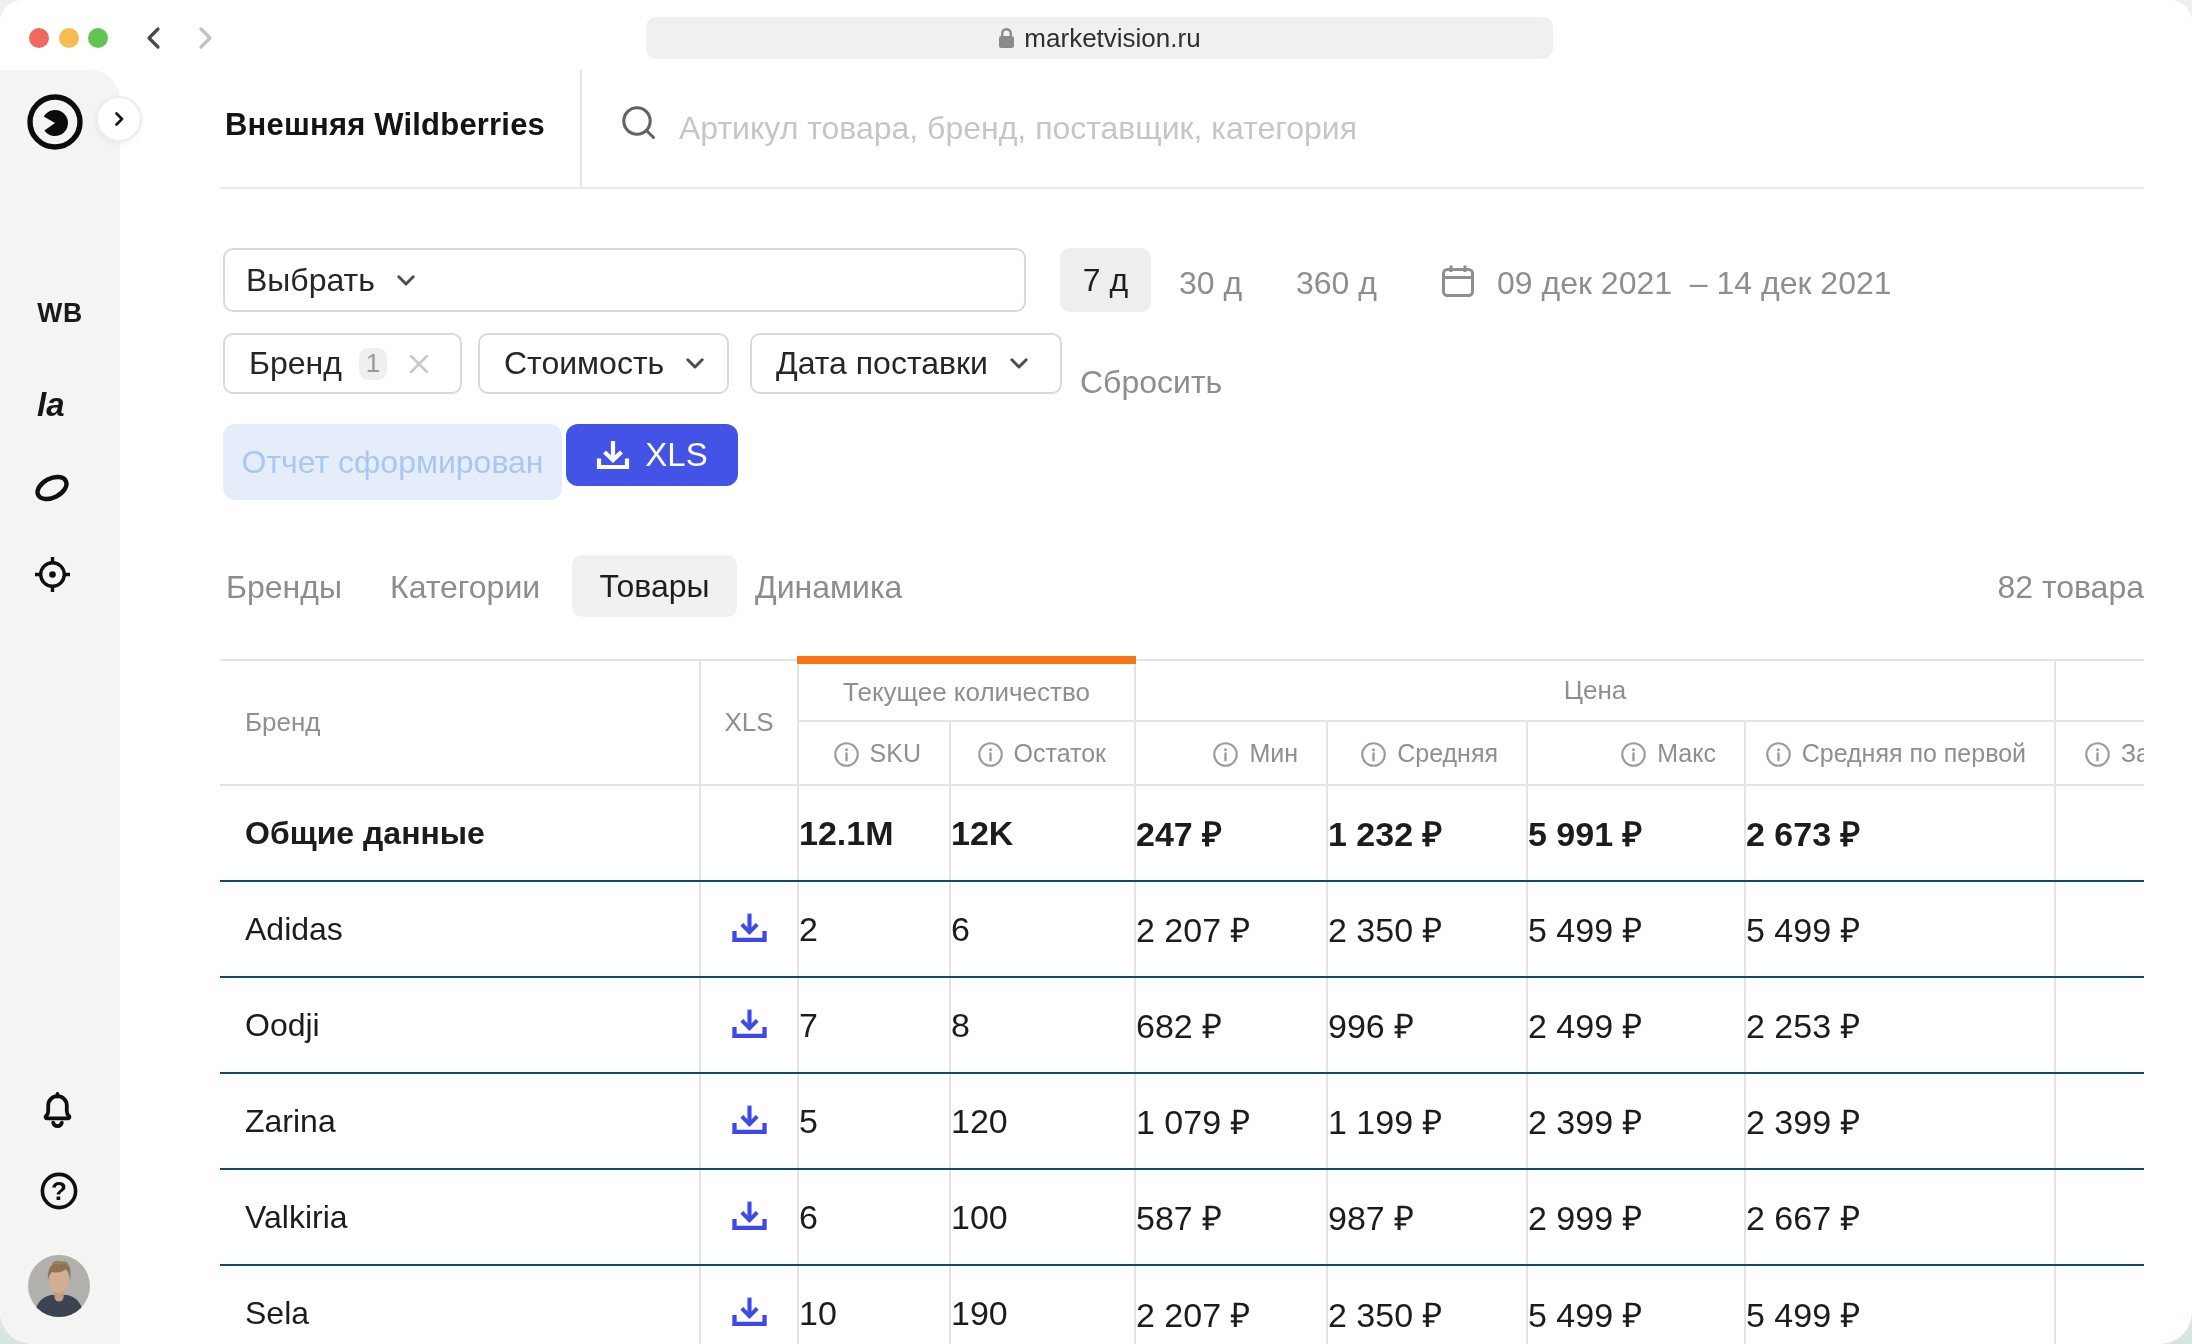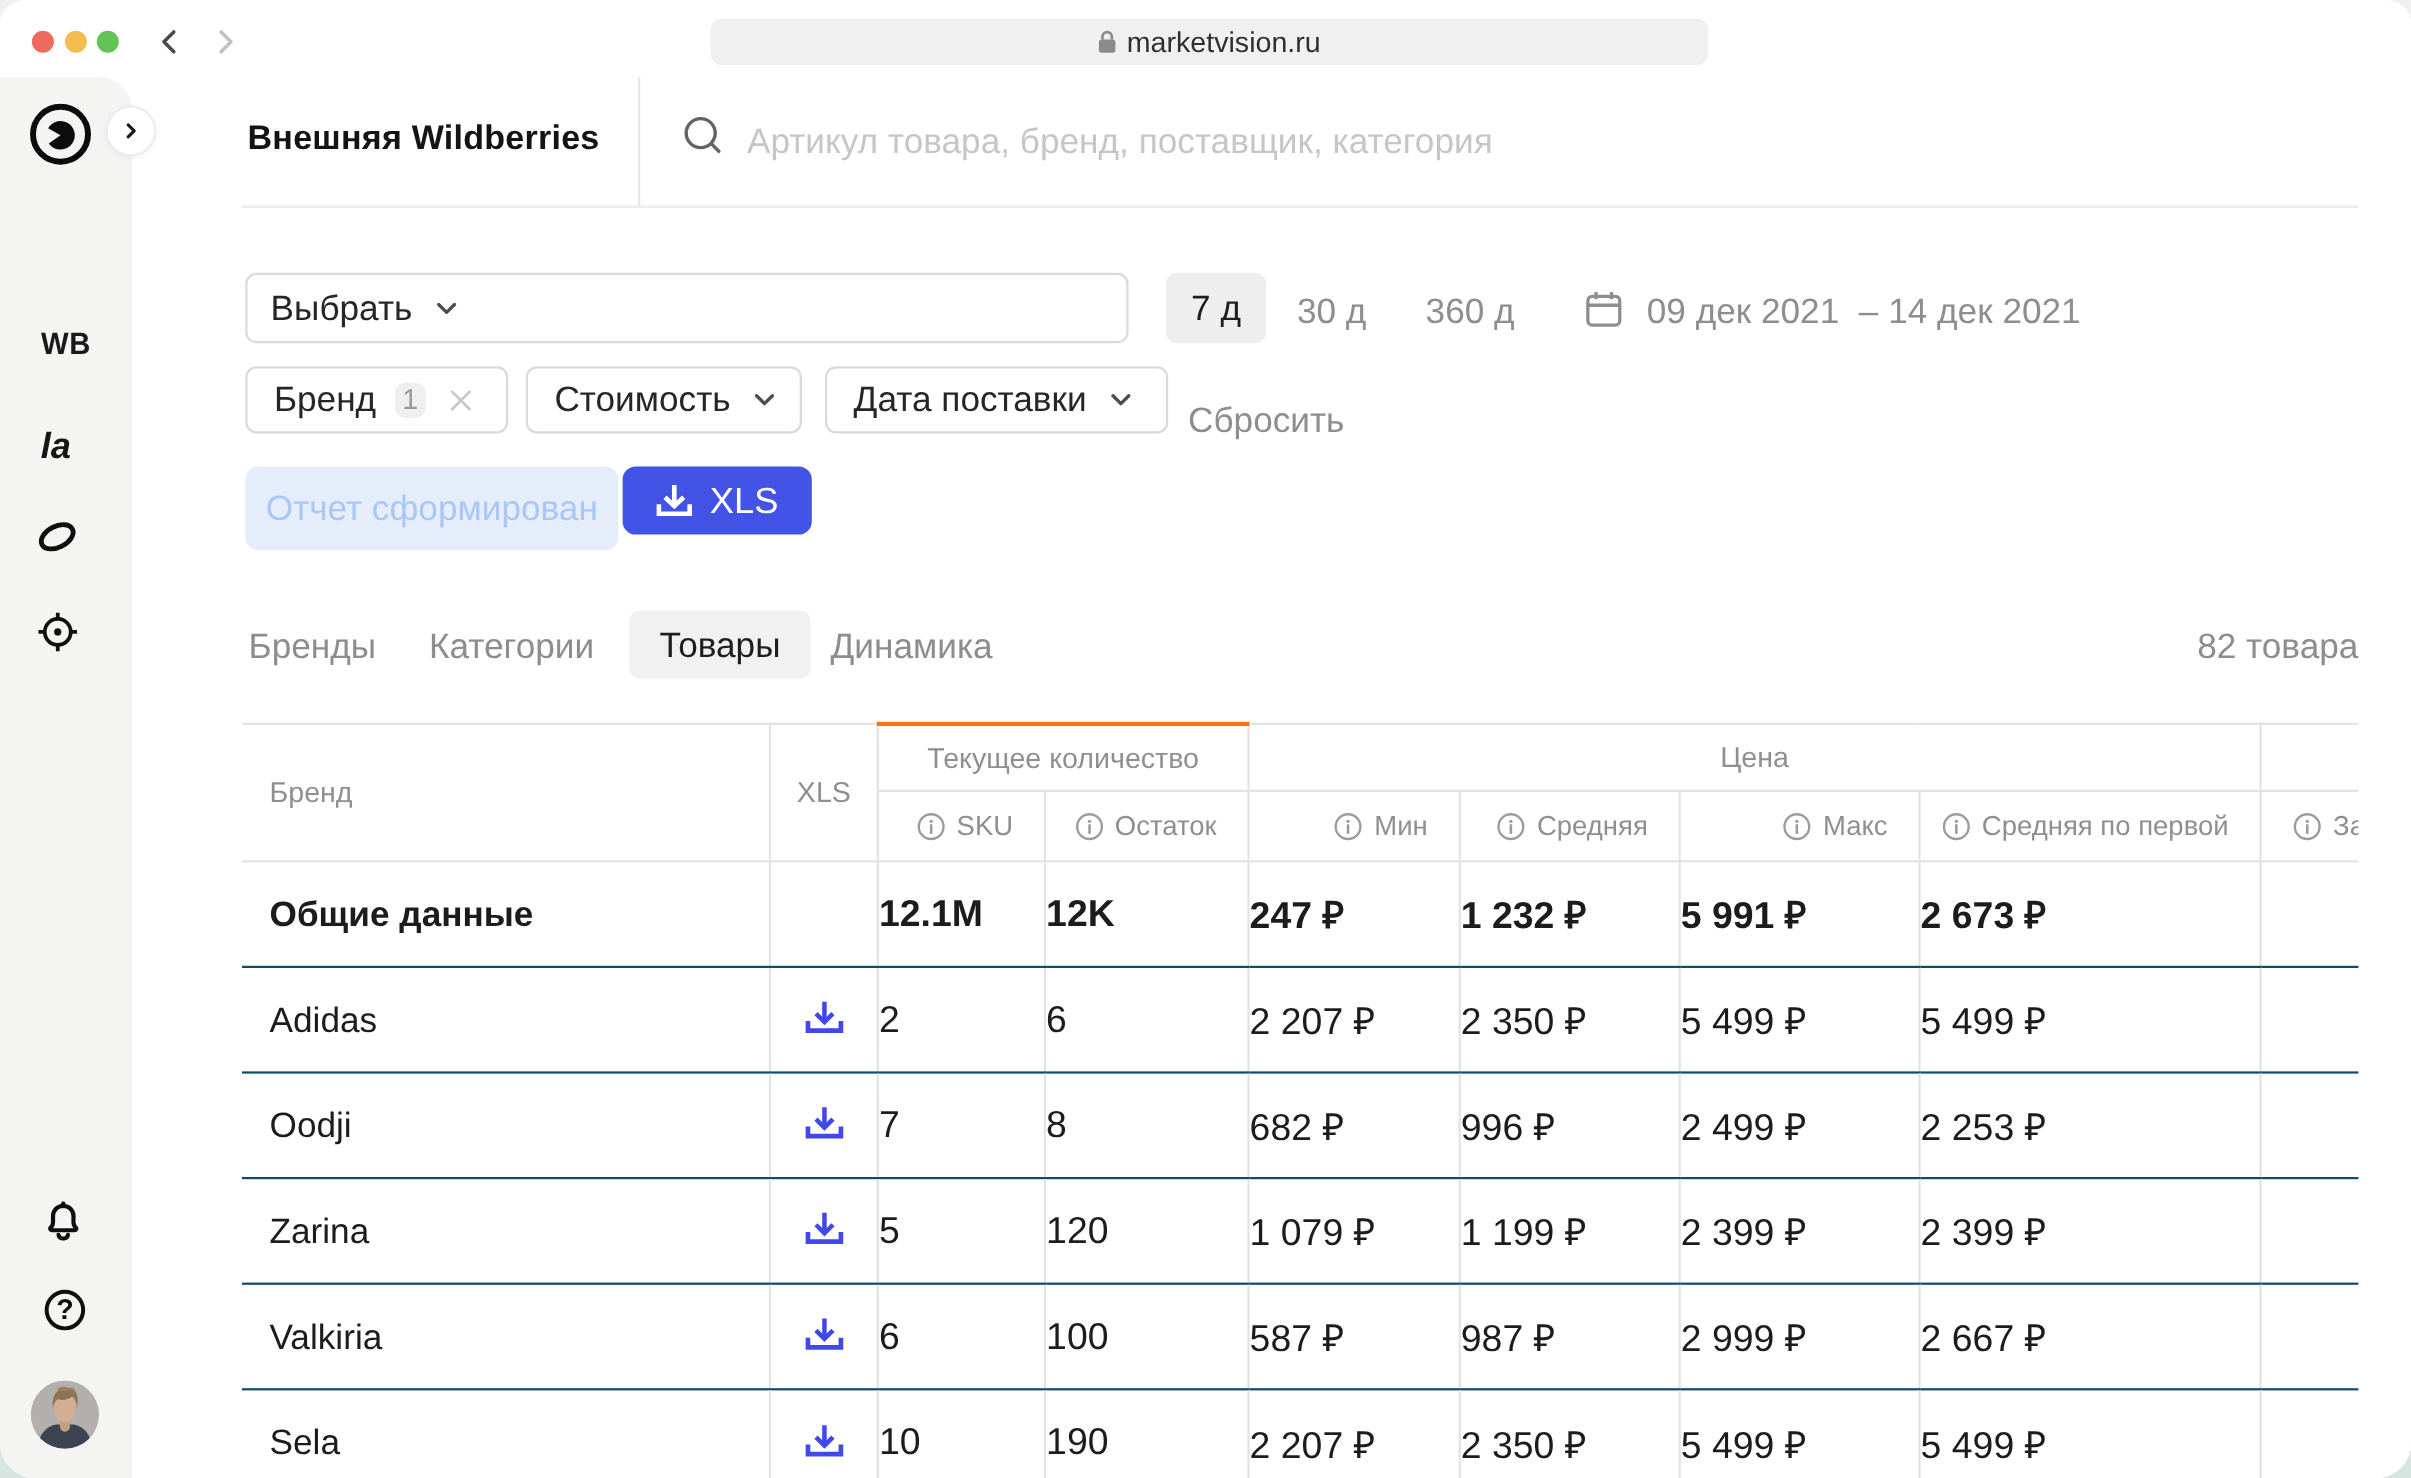--- a/index.html
+++ b/index.html
@@ -218,21 +218,21 @@
           <col style="width:192px">
           <col style="width:200px">
           <col style="width:218px">
           <col style="width:310px">
           <col style="width:230px">
     </colgroup>
     <tbody>
           <tr>
       <td class="br bb hl" rowspan="2" style="padding-left:25px; border-top:2px solid #e3e3e3;">Бренд</td>
       <td class="br bb hl" rowspan="2" style="text-align:center; border-top:2px solid #e3e3e3;">XLS</td>
-      <td class="gh br bb" colspan="2" style="border-top:4px solid #f97316;">Текущее количество</td>
+      <td class="gh br bb" colspan="2" style="border-top:8px solid #f97316;">Текущее количество</td>
       <td class="gh br bb" colspan="4" style="border-top:2px solid #e3e3e3;">Цена</td>
       <td class="gh bb" style="border-top:2px solid #e3e3e3;"></td>
     </tr>
     <tr>
       <td class="sh br bb"><svg class="iinfo" width="27" height="27" viewBox="0 0 24 24">
                 <use href="#inf"></use>
               </svg>SKU</td>
       <td class="sh br bb"><svg class="iinfo" width="27" height="27" viewBox="0 0 24 24">
                 <use href="#inf"></use>
               </svg>Остаток</td>

